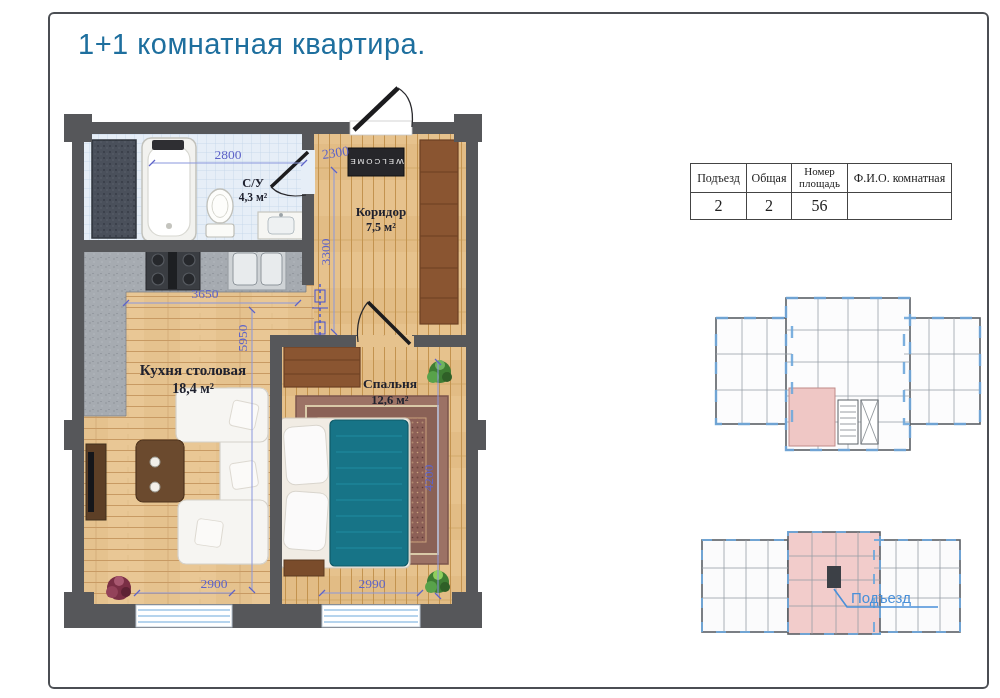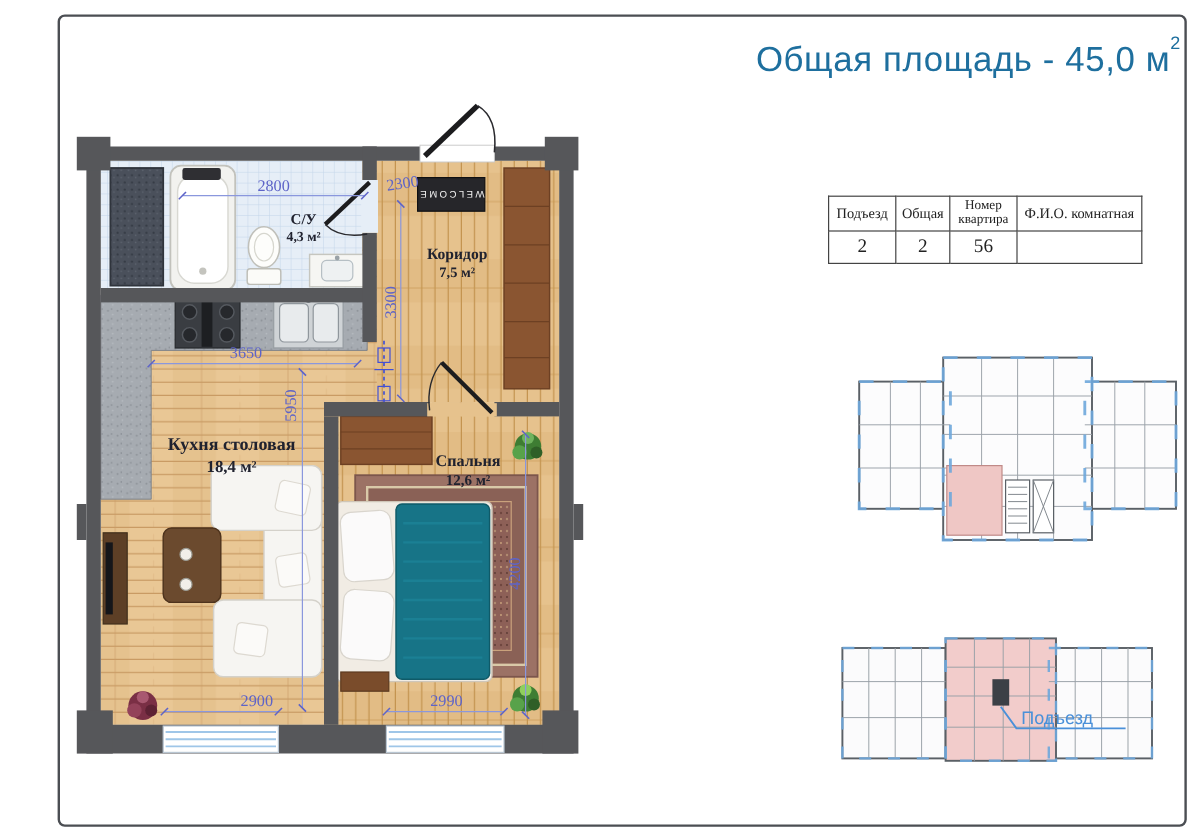--- a/index.html
+++ b/index.html
@@ -23,34 +23,34 @@
   .roomname{font-family:"Liberation Serif",serif;font-weight:bold;fill:#20222f;}
   .matxt{font-family:"Liberation Sans",sans-serif;fill:#efefef;letter-spacing:2px;}
   .entr{font-family:"Liberation Sans",sans-serif;font-size:15px;fill:#4a90d9;}
 </style>
 </head>
 <body>
 
 <div class="sheet">
   <div class="frame"></div>
 
-  <div class="title-right"><span>Общая площадь - 45,0 м</span><sup>2</sup></div>
+  <div class="title-left">1+1 комнатная квартира.</div>
 
   <table class="info">
     <colgroup>
         <col style="width:56px">
         <col style="width:45px">
         <col style="width:56px">
         <col style="width:104px">
       </colgroup>
     <tbody>
         <tr>
       <th>Подъезд</th>
       <th>Общая</th>
-      <th class="small"><span>Номер</span><br><span>квартира</span></th>
+      <th class="small"><span>Номер</span><br><span>площадь</span></th>
       <th>Ф.И.О. комнатная</th>
     </tr>
     <tr>
       <td>2</td>
       <td>2</td>
       <td>56</td>
       <td></td>
     </tr>
   </tbody>
     </table>

